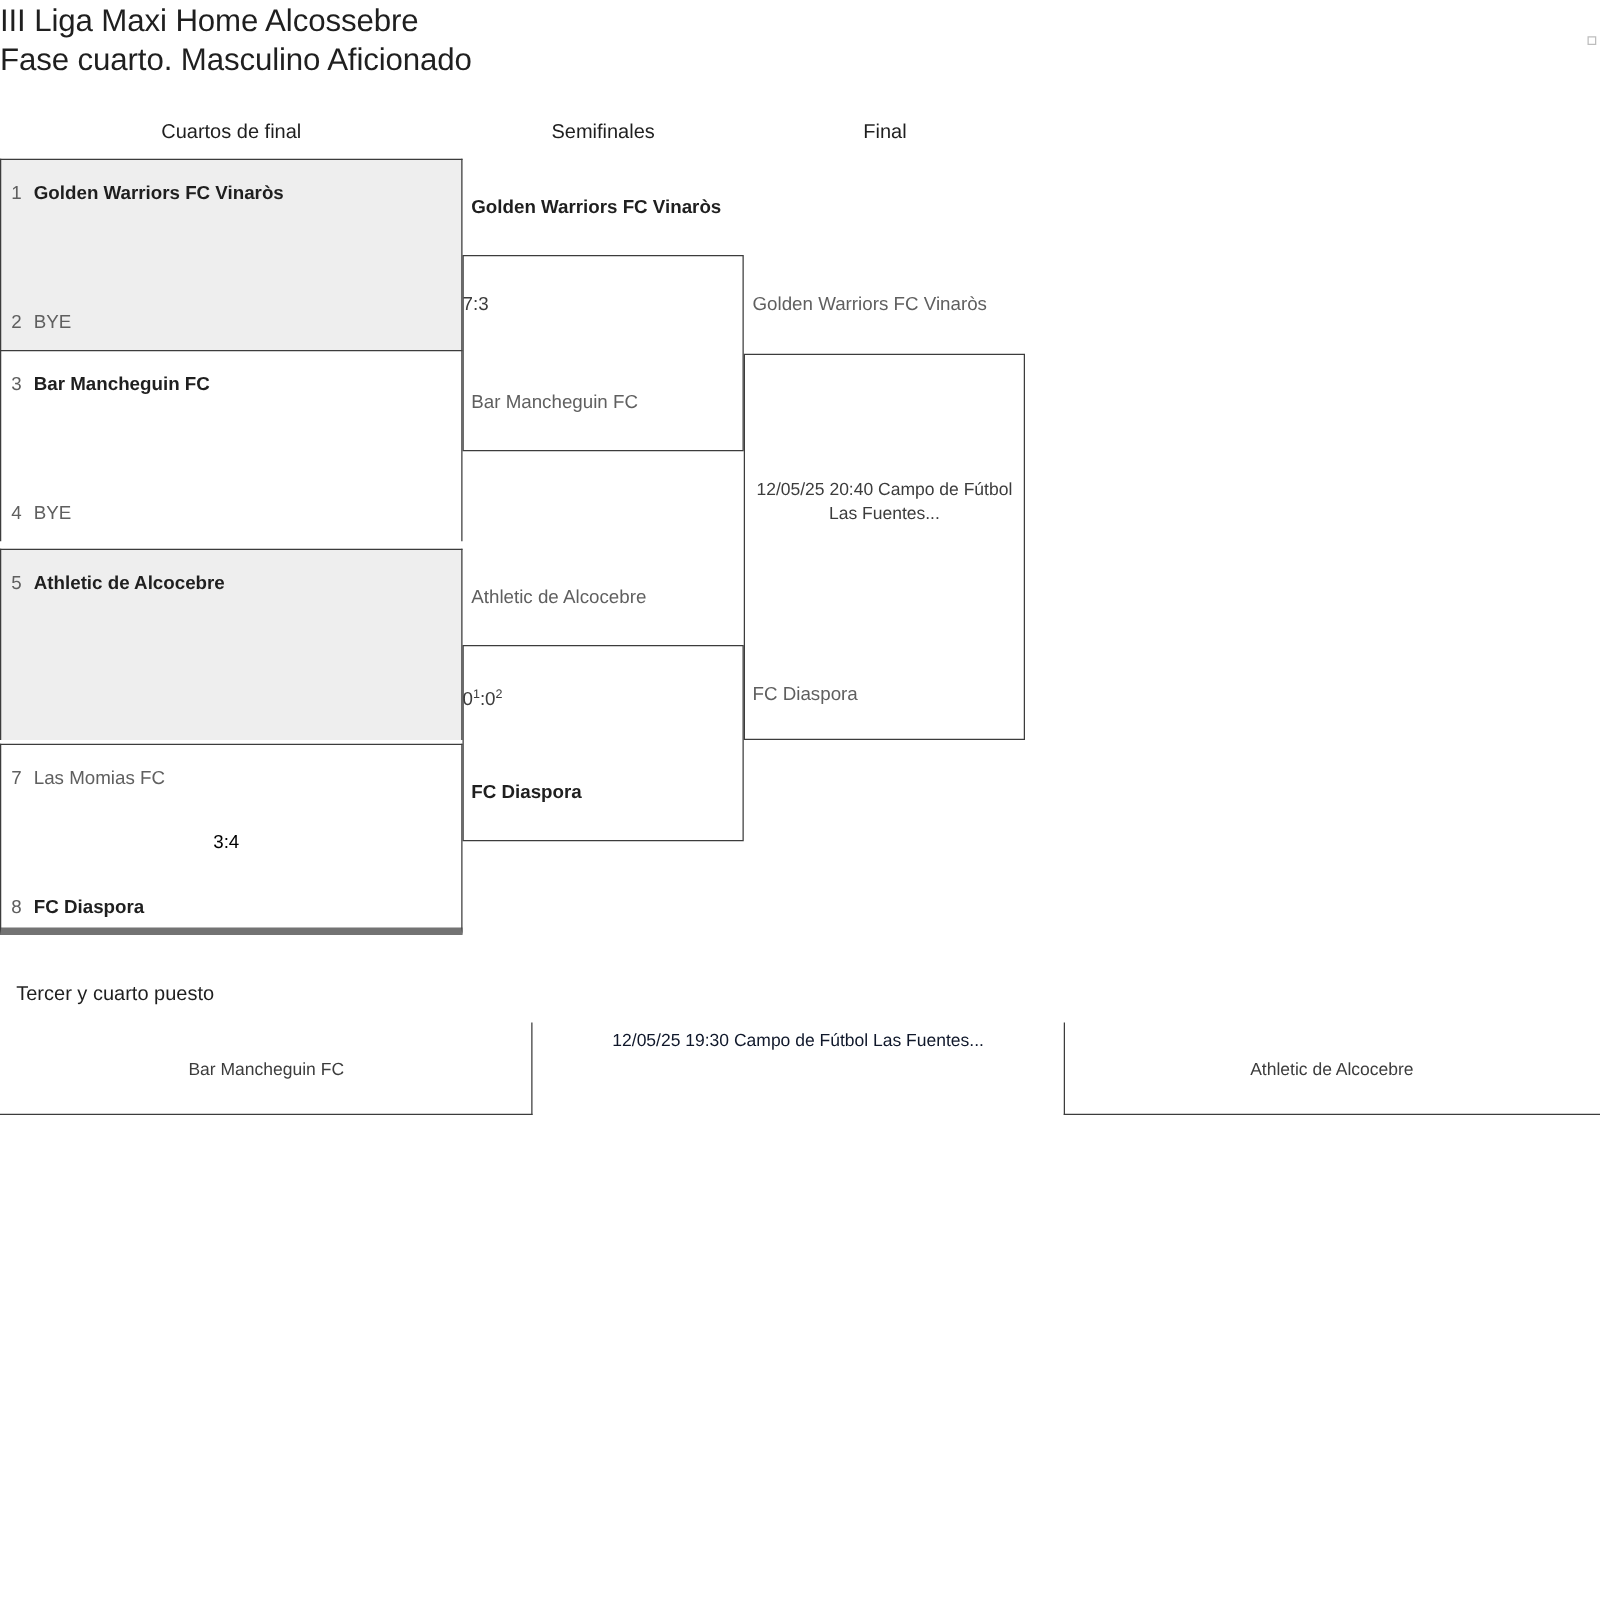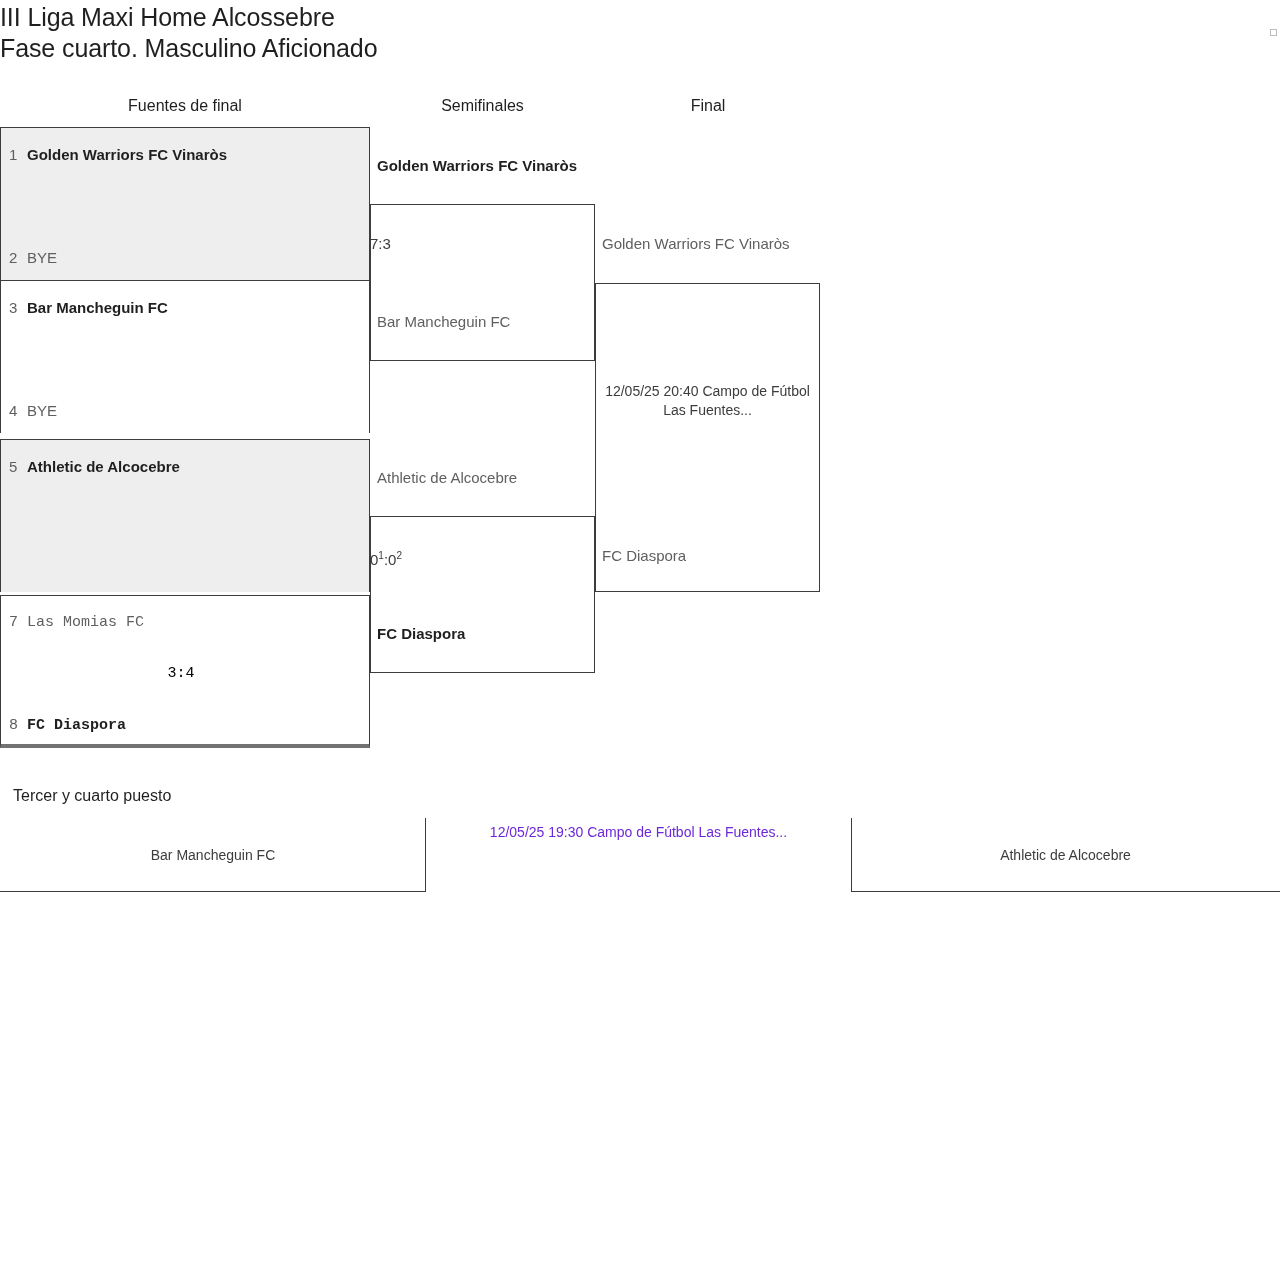--- a/index.html
+++ b/index.html
@@ -57,21 +57,21 @@
   
   .qf-slot {
     position: absolute;
     left: 0px;
     width: 370px;
     height: 153px;
     box-sizing: border-box;
     border: 1px solid #3c3c3c;
     border-bottom: none;
   }
-  .qf-slot.last { border-bottom: 4px solid #737373; font-family: Liberation Mono, monospace; }
+  .qf-slot.last { border-bottom: 6px solid #737373; }
   .qf-slot.shade { background: #eeeeee; }
 
   .seed-line {
     position: absolute;
     left: 8px;
     right: 8px;
     font-size: 15px;
     line-height: 19px;
     white-space: nowrap;
   }
@@ -202,34 +202,34 @@
     color: #3c3c3c;
   }
   #third-info {
     position: absolute;
     left: 426px;
     top: 823px;
     width: 425px;
     text-align: center;
     font-size: 14px;
     line-height: 19px;
-    color: #6d28d9;
+    color: #0f172a;
   }
 </style>
 </head>
 <body>
 
 <div id="title">
   <span class="tline">III Liga Maxi Home Alcossebre</span>
   <span class="tline">Fase cuarto. Masculino Aficionado</span>
 </div>
 
 <div id="corner-square"></div>
 
-<div class="round-header" id="hdr-qf">Fuentes de final</div>
+<div class="round-header" id="hdr-qf">Cuartos de final</div>
 <div class="round-header" id="hdr-sf">Semifinales</div>
 <div class="round-header" id="hdr-fin">Final</div>
 
 <div class="qf-slot shade" style="top:127px;padding-left:48px;">
   <div class="seed-line top">
     <span class="seed-no">1</span><span class="team-win">Golden Warriors FC Vinaròs</span>
   </div>
   <div class="seed-line bottom">
     <span class="seed-no">2</span><span class="team-lose">BYE</span>
   </div>

